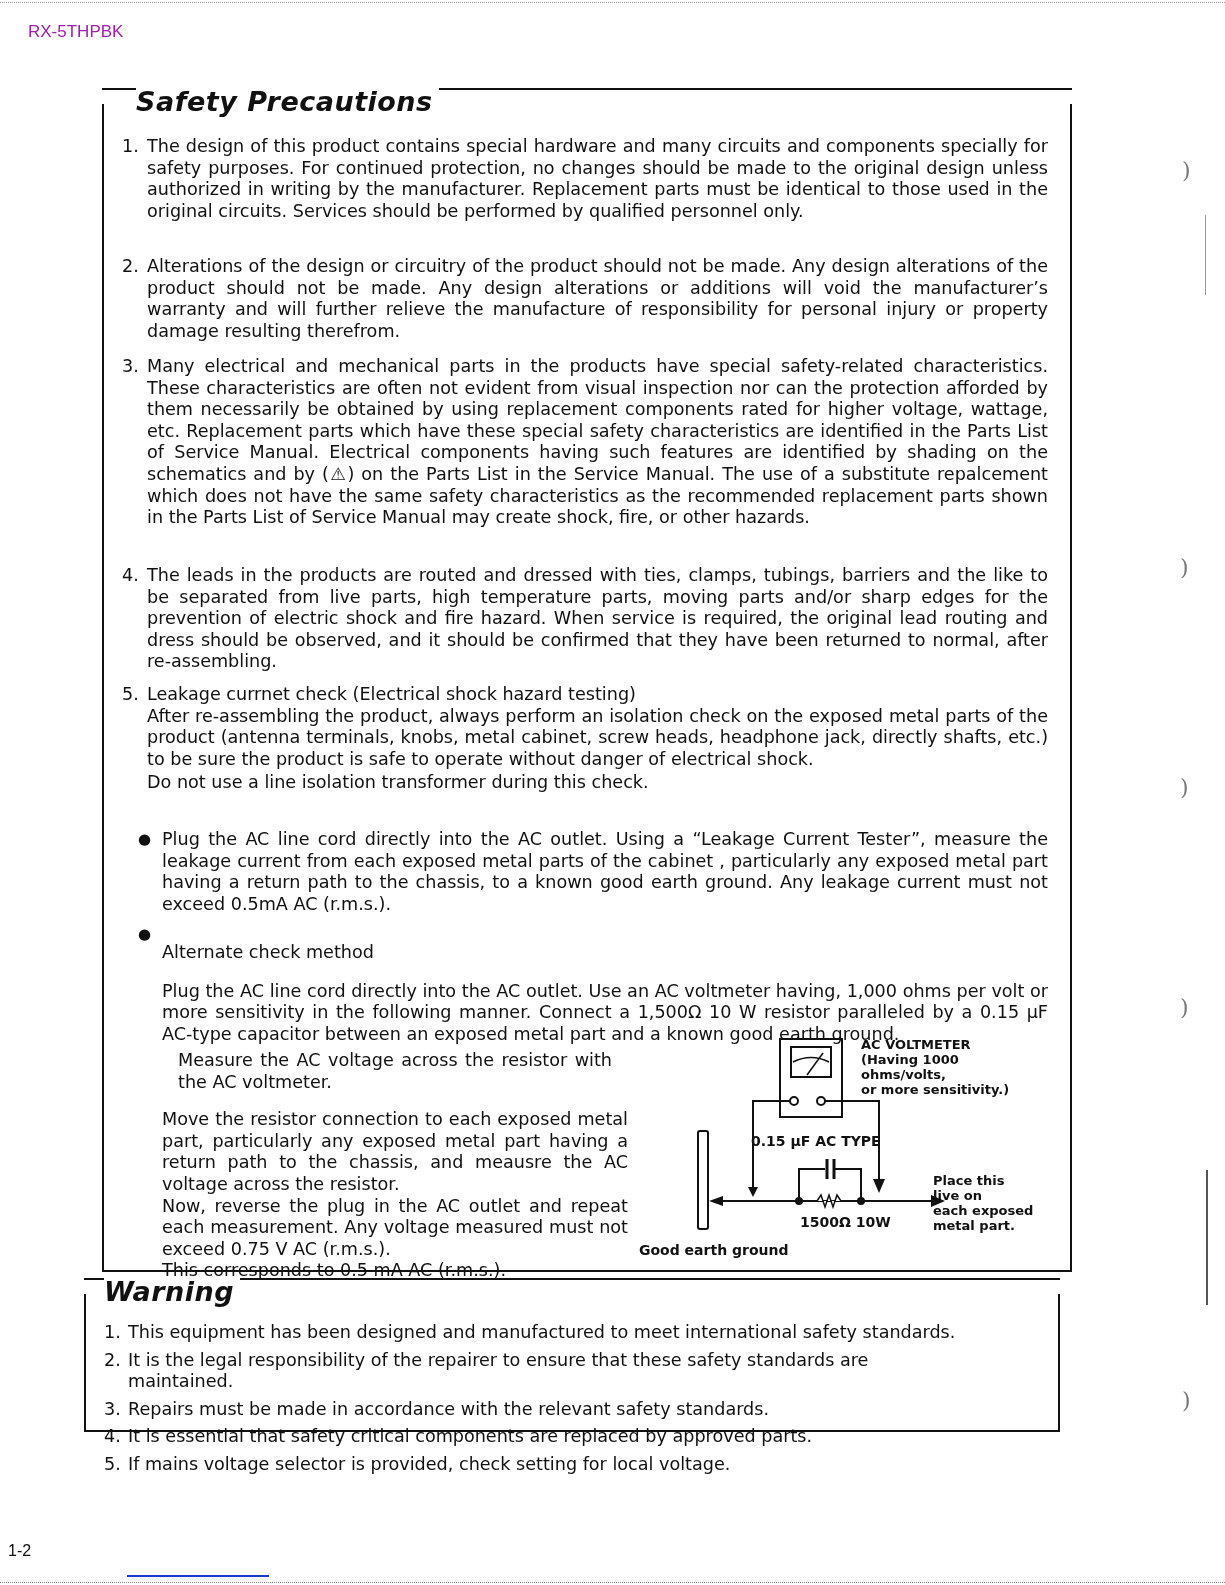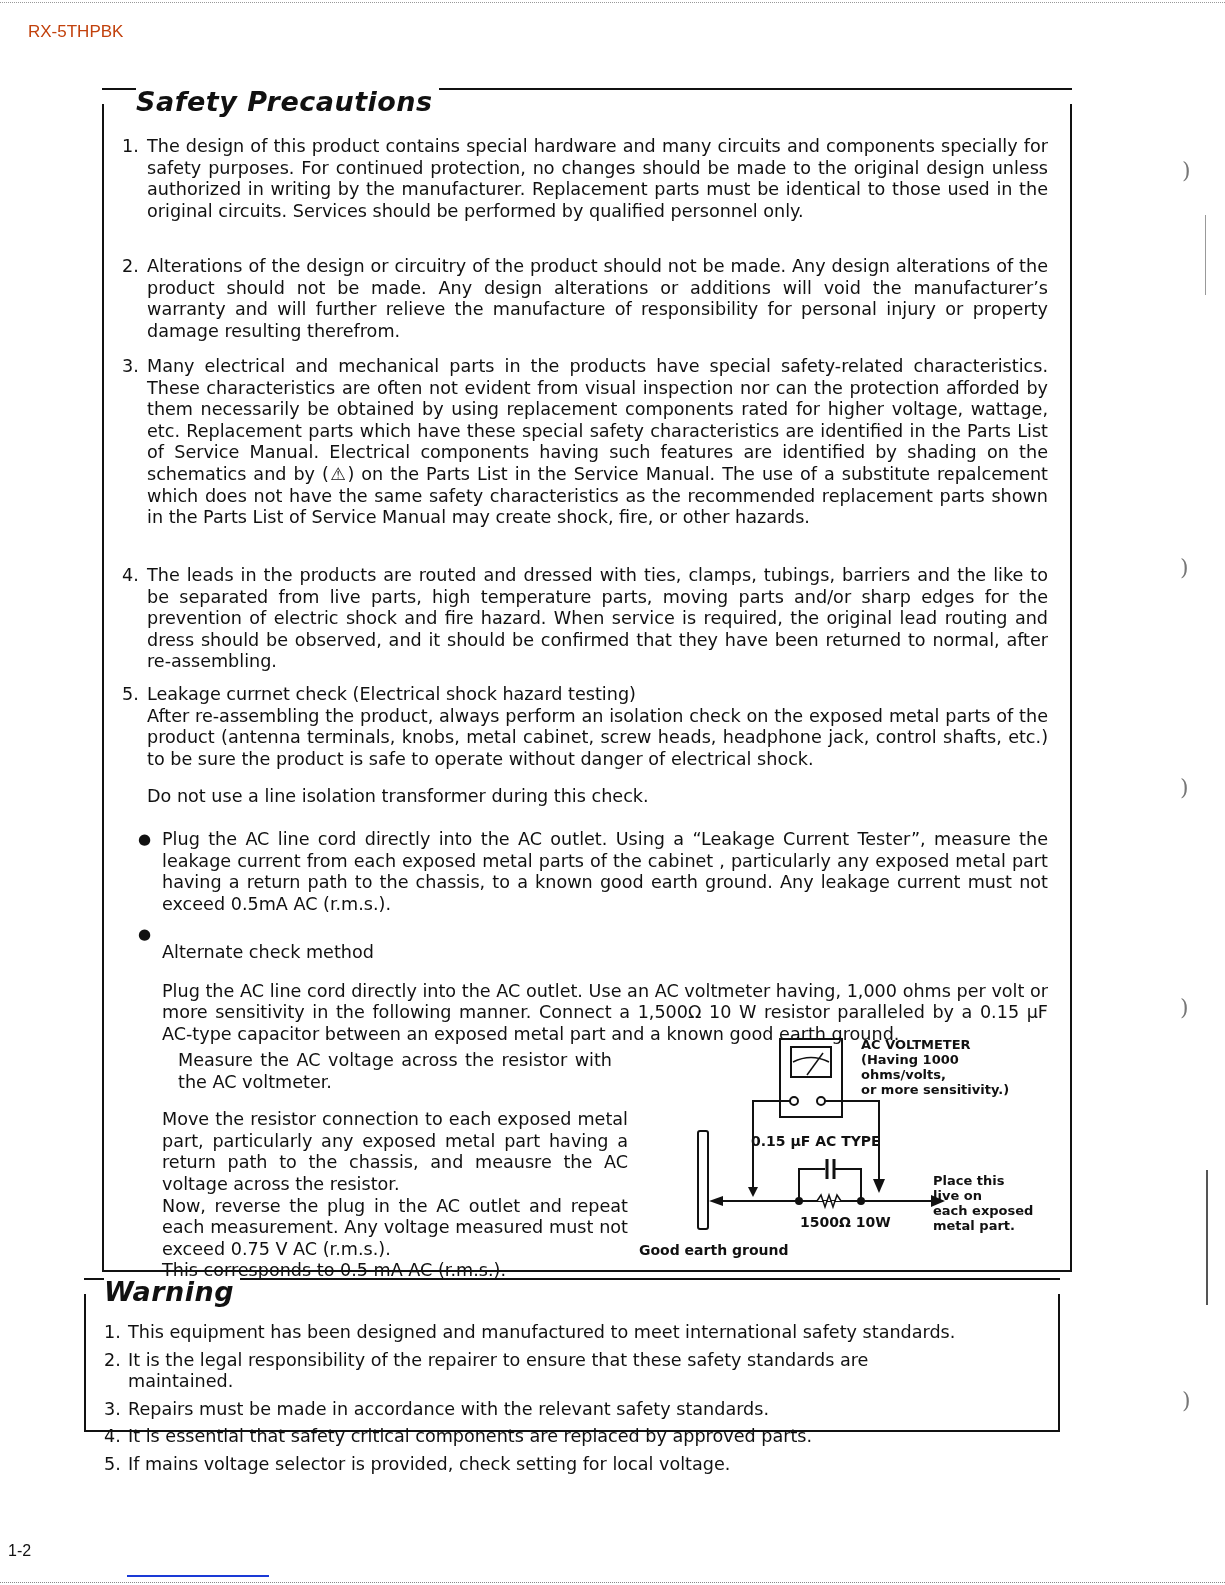--- a/index.html
+++ b/index.html
@@ -6,21 +6,21 @@
   body {
     width: 1225px; height: 1585px; position: relative; overflow: hidden;
     font-family: "DejaVu Sans", sans-serif; color: #111;
   }
   .top-rule {
     position: absolute; left: 0; top: 2px; width: 1225px; height: 0;
     border-top: 1px dotted #999;
   }
   .model {
     position: absolute; left: 28px; top: 22px;
-    font-family: "Liberation Sans", sans-serif; font-size: 17px; color: #c2410c;
+    font-family: "Liberation Sans", sans-serif; font-size: 17px; color: #a21caf;
   }
   .page-num {
     position: absolute; left: 8px; top: 1542px;
     font-family: "Liberation Sans", sans-serif; font-size: 16px;
   }
   .bottom-link {
     position: absolute; left: 127px; top: 1575px; width: 142px; height: 0;
     border-top: 2px solid #1a3ad6;
   }
   .bottom-rule {
@@ -102,22 +102,22 @@
 
   <div class="item body-text" style="top:461px;">
     <span class="num">4.</span>
     <div class="txt">The leads in the products are routed and dressed with ties, clamps, tubings, barriers and the like to be separated from live parts, high temperature parts, moving parts and/or sharp edges for the prevention of electric shock and fire hazard.  When service is required, the original lead routing and dress should be observed, and it should be confirmed that they have been returned to normal, after re-assembling.</div>
   </div>
 
   <div class="item body-text" style="top:580px;">
     <span class="num">5.</span>
     <div class="txt">
       <p>Leakage currnet check (Electrical shock hazard testing)</p>
-      <p>After re-assembling the product, always perform an isolation check on the exposed metal parts of the product (antenna terminals, knobs, metal cabinet, screw heads, headphone jack, control shafts, etc.) to be sure the product is safe to operate without danger of electrical shock.</p>
-      <p style="margin-top:16px;">Do not use a line isolation transformer during this check.</p>
+      <p>After re-assembling the product, always perform an isolation check on the exposed metal parts of the product (antenna terminals, knobs, metal cabinet, screw heads, headphone jack, directly shafts, etc.) to be sure the product is safe to operate without danger of electrical shock.</p>
+      <p style="margin-top:2px;">Do not use a line isolation transformer during this check.</p>
     </div>
   </div>
 
   <div class="bullet body-text" style="top:725px;">
     <span class="dot">●</span>
     <div class="txt">Plug the AC line cord directly into the AC outlet.  Using a “Leakage Current Tester”, measure the leakage current from each exposed metal parts of the cabinet , particularly any exposed metal part having a return path to the chassis, to a known good earth ground.  Any leakage current must not exceed 0.5mA AC (r.m.s.).</div>
   </div>
 
   <div class="bullet body-text" style="top:820px;">
     <span class="dot">●</span>

